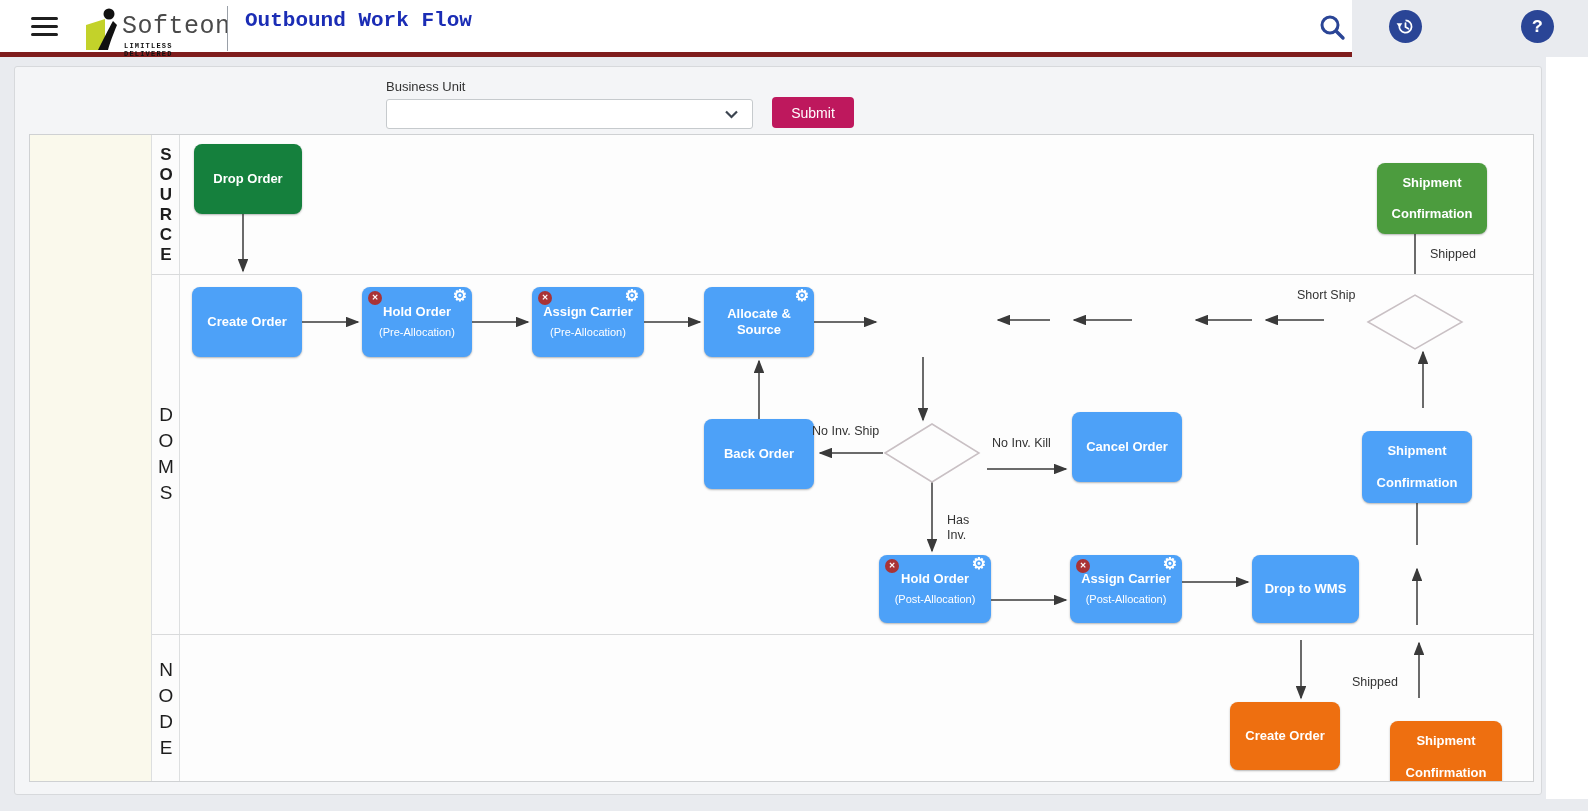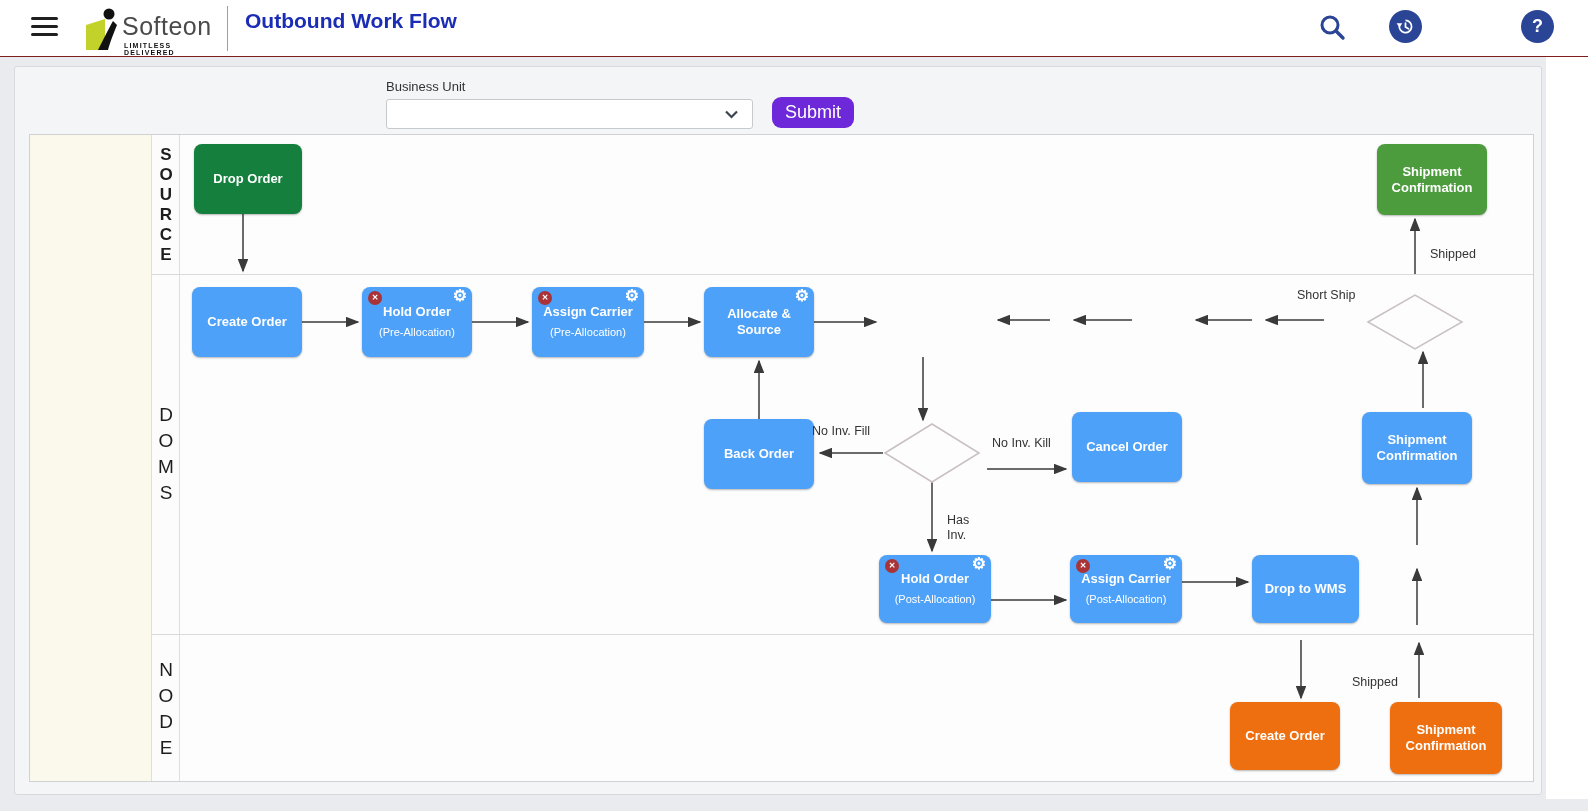--- a/index.html
+++ b/index.html
@@ -1,21 +1,21 @@
 <!DOCTYPE html>
 <html><head>
 <meta charset="utf-8">
 <style>
   * { margin:0; padding:0; box-sizing:border-box; }
   html,body { width:1588px; height:811px; overflow:hidden; }
   body { background:#e9ebef; font-family:"Liberation Sans", sans-serif; position:relative; }
 
   
-  .header { position:absolute; top:0; left:0; width:1588px; height:57px; background:#ffffff;
-            border-bottom:1px solid #7f1d1d; z-index:5; }
+  .header { position:absolute; top:0; left:0; width:1352px; height:57px; background:#ffffff;
+            border-bottom:5px solid #7f1d1d; z-index:5;font-family:Liberation Mono, monospace; }
   .hamburger { position:absolute; left:31px; top:17px; width:27px; height:22px; cursor:pointer; }
   .hamburger .bar { height:3px; background:#1f1f1f; border-radius:2px; margin-bottom:5px; }
   .logo { position:absolute; left:84px; top:6px; width:124px; height:46px; }
   .logo svg { position:absolute; left:0; top:2px; }
   .brand-name { position:absolute; left:38px; top:6px; font-size:25px; color:#4a4a4a; letter-spacing:0.5px; }
   .brand-tagline { position:absolute; left:40px; top:36px; font-size:7px; font-weight:bold; color:#111; letter-spacing:1.2px; }
   .header-divider { position:absolute; left:227px; top:6px; width:1px; height:45px; background:#9aa0a8; }
   .page-title { position:absolute; left:245px; top:9px; font-size:21px; font-weight:bold; color:#1b2db5; }
   .search-btn { position:absolute; left:1317px; top:12px; width:32px; height:32px; cursor:pointer; }
   .round-btn { position:absolute; top:10px; width:33px; height:33px; border-radius:50%; background:#2a4596;
@@ -25,41 +25,41 @@
 
   
   .right-strip { position:absolute; left:1546px; top:57px; width:42px; height:742px; background:#ffffff; }
   .panel { position:absolute; left:14px; top:66px; width:1528px; height:729px; background:#f4f5f7;
            border:1px solid #d7d9dc; border-radius:3px; }
 
   .bu-label { position:absolute; left:371px; top:12px; font-size:13px; color:#333; }
   .bu-select { position:absolute; left:371px; top:32px; width:367px; height:30px; background:#fff;
                border:1px solid #c6cacd; border-radius:3px; cursor:pointer; }
   .bu-select svg { position:absolute; right:14px; top:10px; }
-  .submit-btn { position:absolute; left:757px; top:30px; width:82px; height:31px; background:#6d28d9;
-                color:#fff; border:none; border-radius:9px; font-size:18px; font-family:"Liberation Sans",sans-serif;
+  .submit-btn { position:absolute; left:757px; top:30px; width:82px; height:31px; background:#be185d;
+                color:#fff; border:none; border-radius:4px; font-size:14px; font-family:"Liberation Sans",sans-serif;
                 cursor:pointer; }
 
   
   .flow-canvas { position:absolute; left:14px; top:67px; width:1505px; height:648px;
                  background:#fdfdfd; border:1px solid #cfd1d3; overflow:hidden; }
   .cream-col { position:absolute; left:0; top:0; width:122px; height:648px; background:#faf9ec;
                border-right:1px solid #dddfe0; }
   .label-col { position:absolute; left:122px; top:0; width:28px; height:648px; background:#fcfcfc;
                border-right:1px solid #dddfe0; }
   .lane-border { position:absolute; left:122px; width:1383px; height:0; border-top:1px solid #d9dadb; }
   .lane-label { position:absolute; left:122px; width:28px; display:flex; align-items:center; justify-content:center;
                 white-space:pre-line; text-align:center; color:#1d1d1d; }
   .lane-label[data-lane="source"] { font-size:17px; font-weight:bold; line-height:20px; }
   .lane-label[data-lane="doms"], .lane-label[data-lane="node"] { font-size:19px; font-weight:normal; line-height:26px; }
 
   .flow-node { position:absolute; border-radius:8px; color:#fff; display:flex; flex-direction:column;
                align-items:center; justify-content:center; text-align:center; font-size:13px; font-weight:bold;
                box-shadow:0 1px 2px rgba(50,50,50,.35); cursor:pointer; line-height:16px; }
-  .flow-node.spaced { justify-content:space-between; padding:20px 2px; }
+  .flow-node.spaced { justify-content:space-between; padding:12px 2px;margin-top:19px; }
   .flow-node .sub { font-weight:normal; font-size:11px; margin-top:4px; }
   .badge-x { position:absolute; top:4px; left:6px; width:14px; height:14px; border-radius:50%;
              background:#a93336; color:#fff; font-size:8px; line-height:14px; text-align:center; font-weight:bold; cursor:pointer; }
   .badge-gear { position:absolute; top:0px; right:5px; color:#fff; font-size:16px; line-height:18px; cursor:pointer; }
 
   .edges-svg { position:absolute; left:0; top:0; width:1505px; height:648px; pointer-events:none; }
   .edge-label { position:absolute; font-size:12.5px; color:#333; white-space:pre-line; line-height:15px; }
 </style>
 </head>
 <body>
@@ -214,20 +214,20 @@
         <div>Confirmation</div>
       </div>
       <div class="flow-node" style="left: 1200px; top: 567px; width: 110px; height: 68px; background: rgb(238, 111, 16);">
         <div>Create Order</div>
       </div>
       <div class="flow-node spaced" style="left: 1360px; top: 567px; width: 112px; height: 72px; background: rgb(238, 111, 16);">
         <div>Shipment</div>
         <div>Confirmation</div>
       </div>
       <div class="edge-label" style="left: 1267px; top: 153px;">Short Ship</div>
-      <div class="edge-label" style="left: 782px; top: 289px;">No Inv. Fill</div>
+      <div class="edge-label" style="left: 782px; top: 289px;">No Inv. Ship</div>
       <div class="edge-label" style="left: 962px; top: 301px;">No Inv. Kill</div>
       <div class="edge-label" style="left: 917px; top: 378px;">Has
 Inv.</div>
       <div class="edge-label" style="left: 1400px; top: 112px;">Shipped</div>
       <div class="edge-label" style="left: 1322px; top: 540px;">Shipped</div>
     </div>
 </div>
 
 </body></html>

